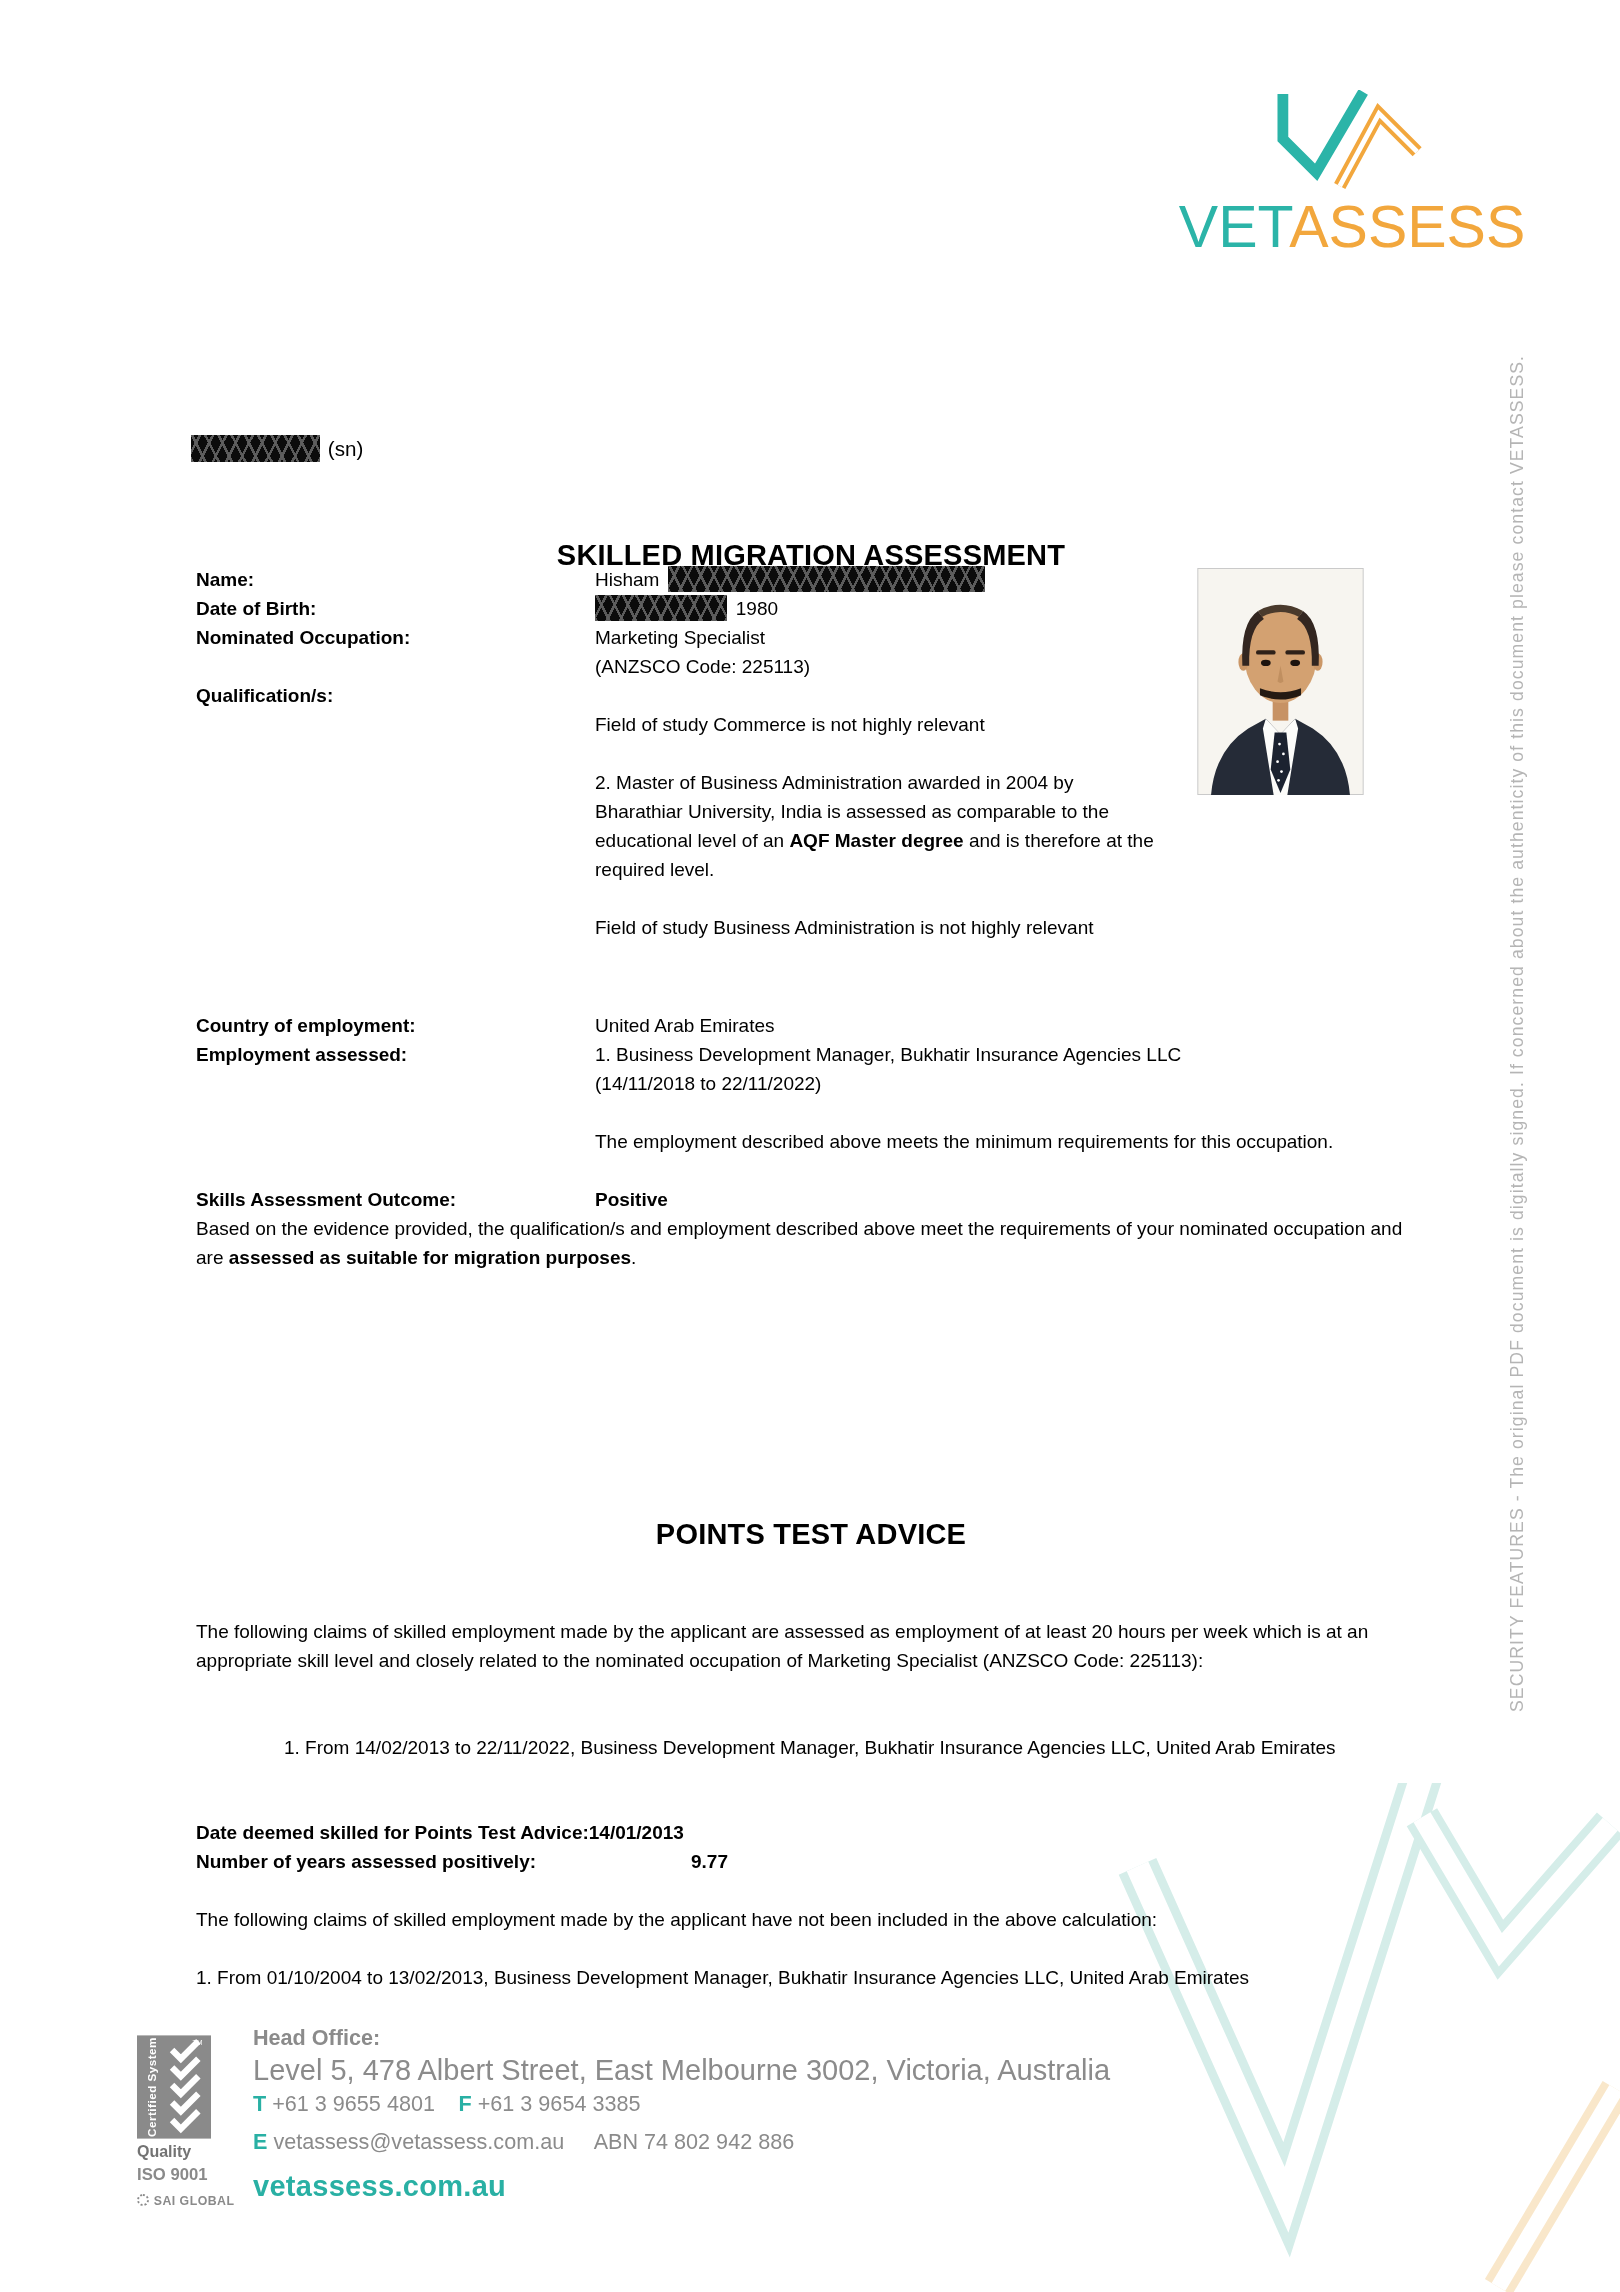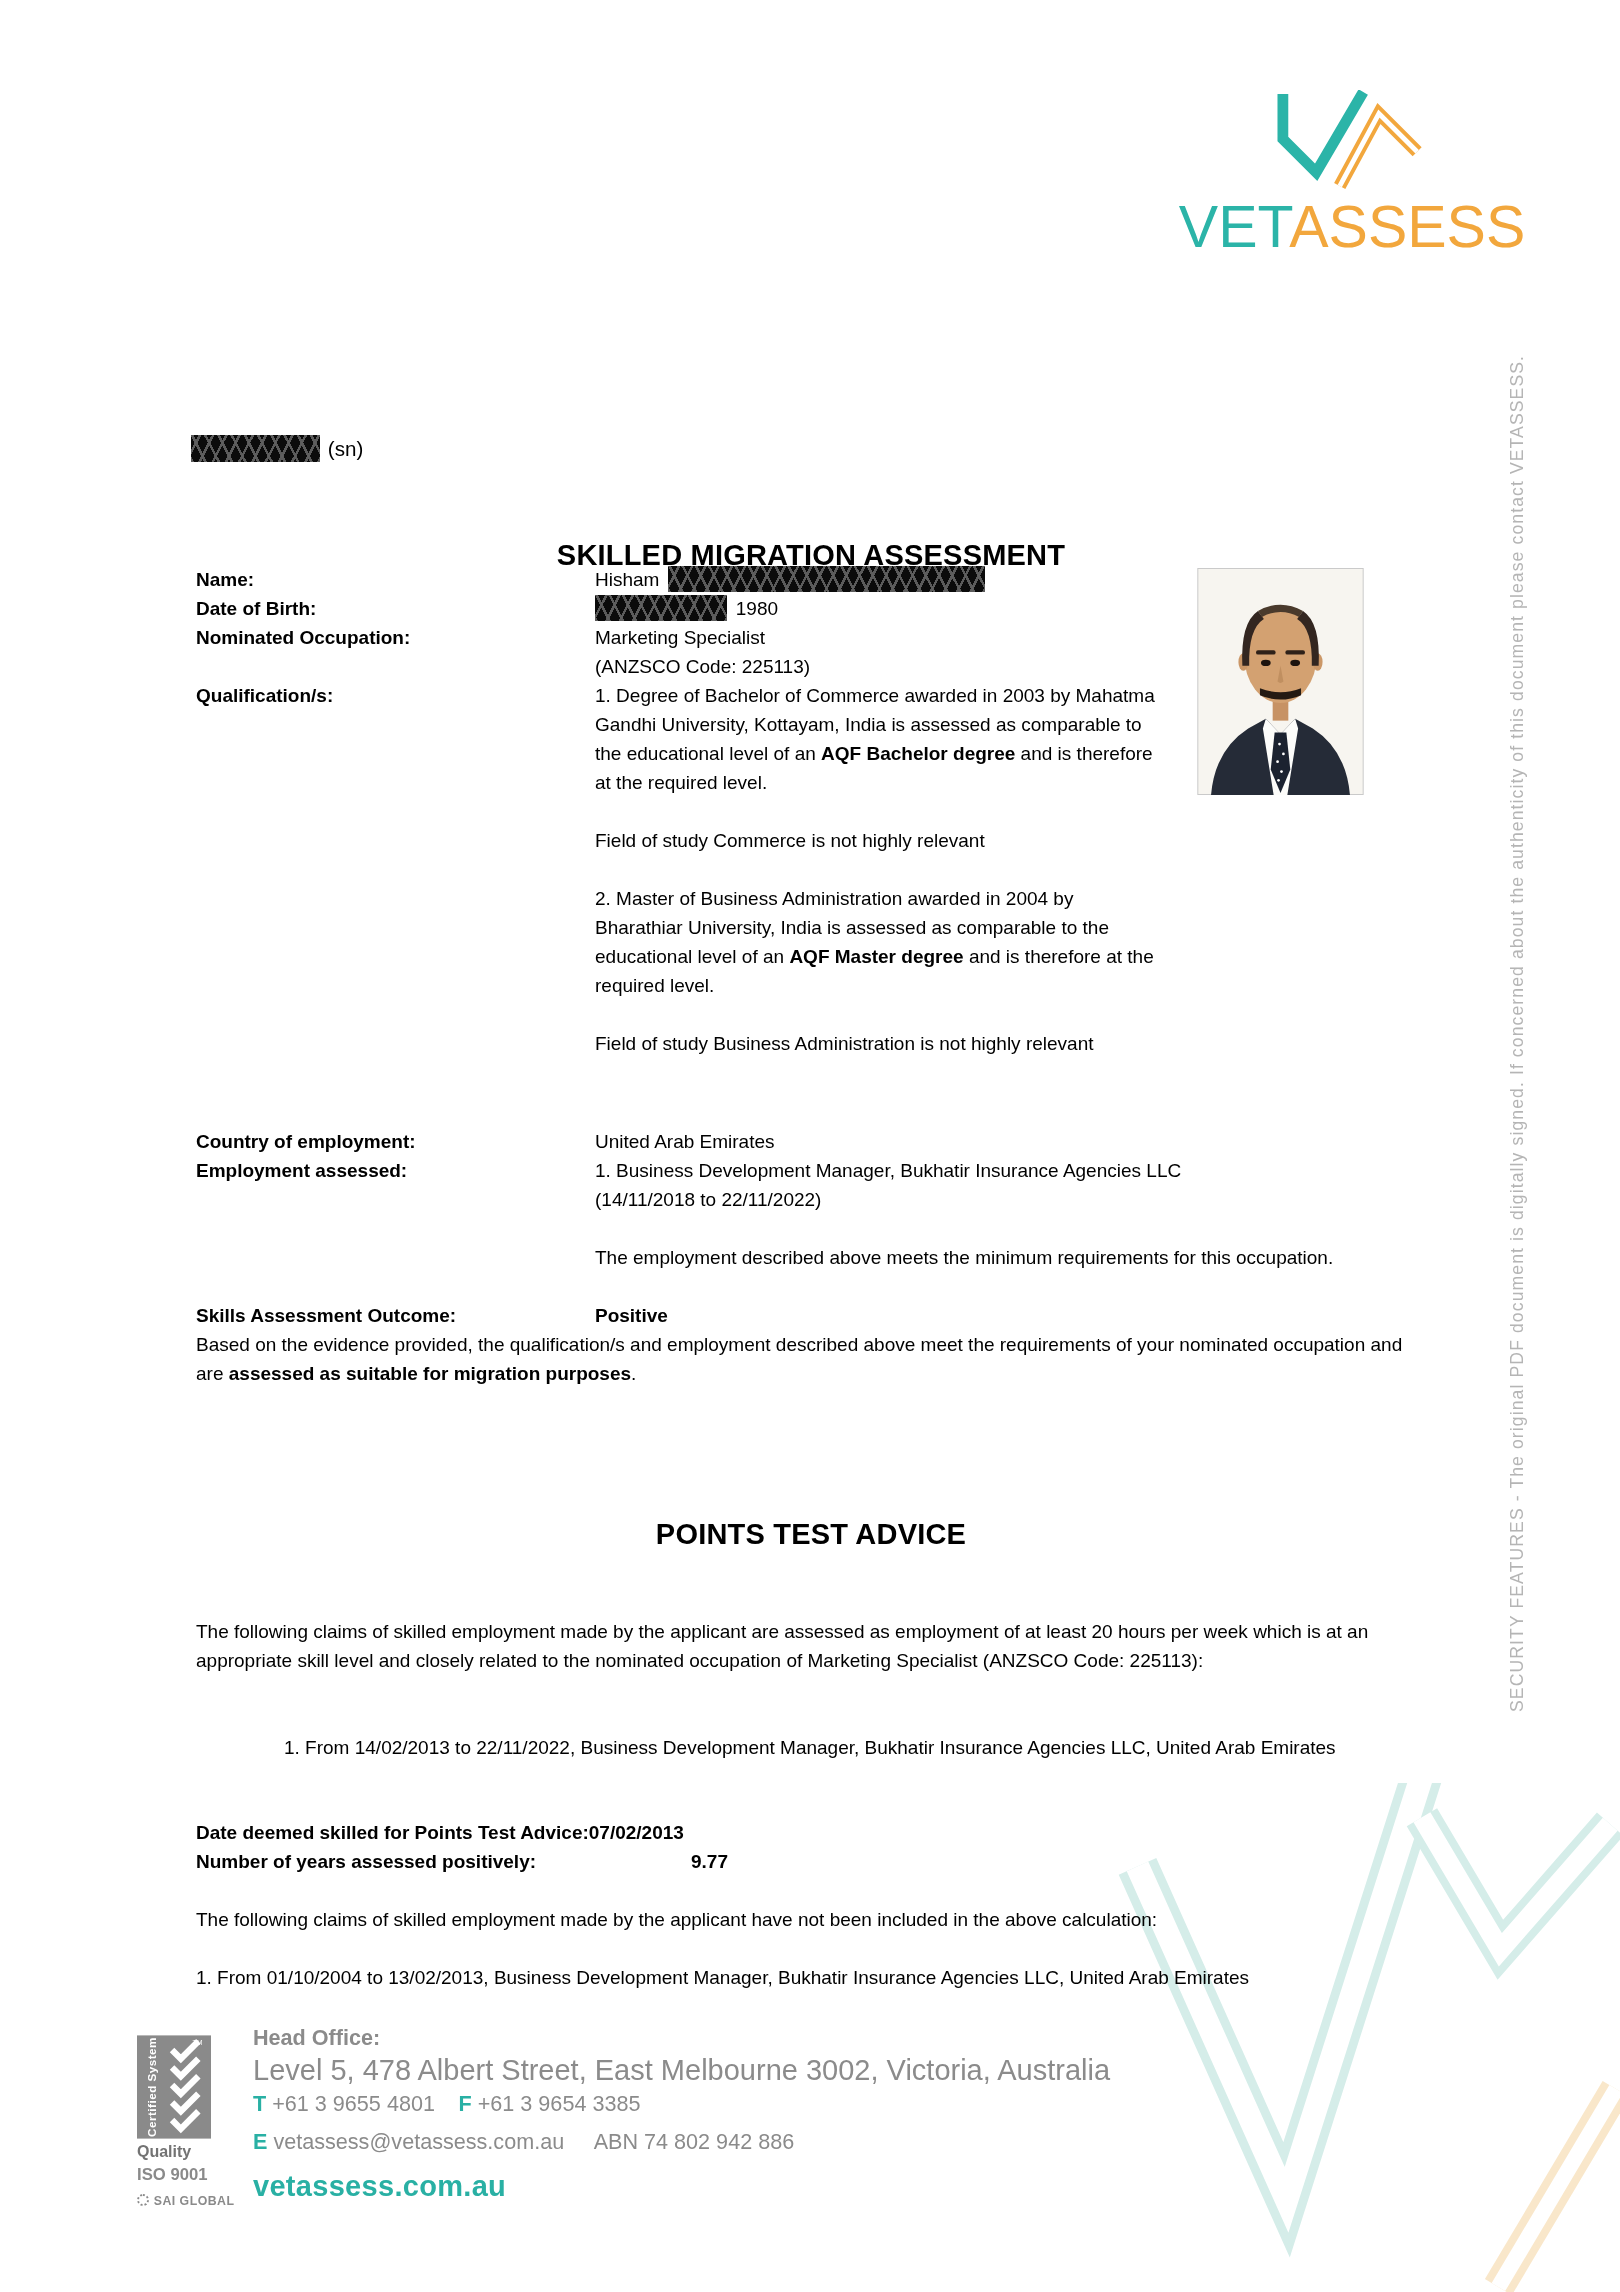--- a/index.html
+++ b/index.html
@@ -138,21 +138,20 @@
     <div class="frow">
       <div class="flabel">Nominated Occupation:</div>
       <div class="fvalue">
         <div>Marketing Specialist</div>
         <div>(ANZSCO Code: 225113)</div>
       </div>
     </div>
     <div class="frow">
       <div class="flabel">Qualification/s:</div>
       <div class="fvalue val-narrow">
-        <div><span>1. Degree of Bachelor of Commerce awarded in 2003 by Mahatma Gandhi University, Kottayam, India is assessed as comparable to the educational level of an </span><b>AQF Bachelor degree</b><span> and is therefore at the required level.</span></div>
         <div class="gap1">Field of study Commerce is not highly relevant</div>
         <div class="gap1"><span>2. Master of Business Administration awarded in 2004 by Bharathiar University, India is assessed as comparable to the educational level of an </span><b>AQF Master degree</b><span> and is therefore at the required level.</span></div>
         <div class="gap1">Field of study Business Administration is not highly relevant</div>
       </div>
     </div>
     <div class="frow gap-country">
       <div class="flabel">Country of employment:</div>
       <div class="fvalue">United Arab Emirates</div>
     </div>
     <div class="frow">
@@ -170,21 +169,21 @@
       <div class="flabel">Skills Assessment Outcome:</div>
       <div class="fvalue"><b>Positive</b></div>
     </div>
     <div><span>Based on the evidence provided, the qualification/s and employment described above meet the requirements of your nominated occupation and are </span><b>assessed as suitable for migration purposes</b><span>.</span></div>
   </div>
 
   <div class="layer pt-title">POINTS TEST ADVICE</div>
   <div class="layer pt-intro body-text">The following claims of skilled employment made by the applicant are assessed as employment of at least 20 hours per week which is at an appropriate skill level and closely related to the nominated occupation of Marketing Specialist (ANZSCO Code: 225113):</div>
   <div class="layer pt-claim1 body-text">1. From 14/02/2013 to 22/11/2022, Business Development Manager, Bukhatir Insurance Agencies LLC, United Arab Emirates</div>
   <div class="layer pt-dates body-text">
-    <div><b>Date deemed skilled for Points Test Advice:</b><b>07/02/2013</b></div>
+    <div><b>Date deemed skilled for Points Test Advice:</b><b>14/01/2013</b></div>
     <div><b class="ylabel">Number of years assessed positively:</b><b>9.77</b></div>
   </div>
   <div class="layer pt-excluded-intro body-text">The following claims of skilled employment made by the applicant have not been included in the above calculation:</div>
   <div class="layer pt-claim2 body-text">1. From 01/10/2004 to 13/02/2013, Business Development Manager, Bukhatir Insurance Agencies LLC, United Arab Emirates</div>
 
   <div class="layer security">SECURITY FEATURES - The original PDF document is digitally signed. If concerned about the authenticity of this document please contact VETASSESS.</div>
 
   <svg class="layer cert-badge" width="74" height="104" viewBox="0 0 76 106">
     <rect width="76" height="106" fill="#8A8A8A"></rect>
     <text x="57" y="10" font-size="7" fill="#ffffff">TM</text>

